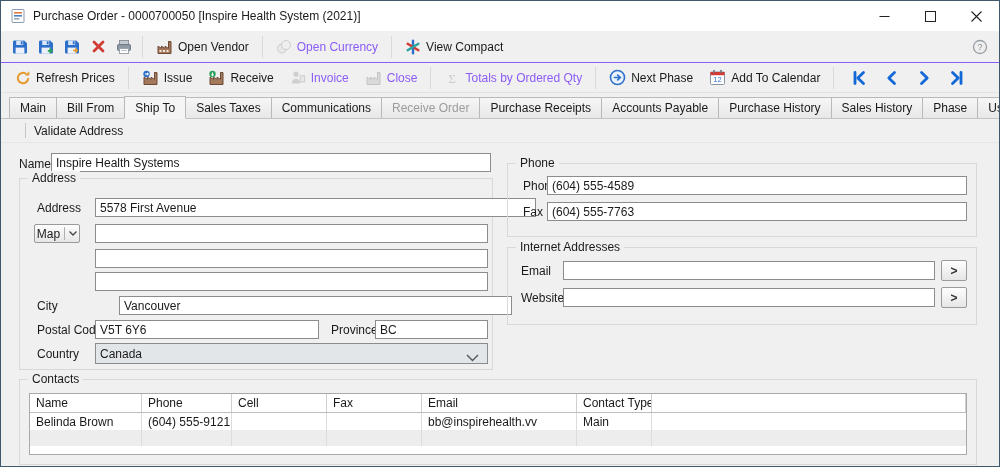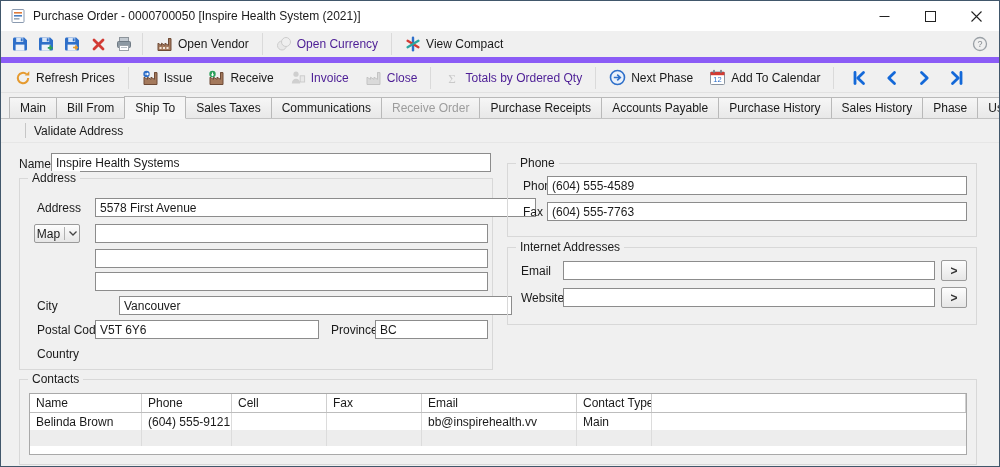--- a/index.html
+++ b/index.html
@@ -8,26 +8,26 @@
 
   
   .titlebar { height:30px; background:#ffffff; display:flex; align-items:center; flex:0 0 auto; }
   .titlebar-icon { margin:0 7px 0 9px; display:flex; }
   .titlebar-title { font-size:12px; white-space:nowrap; }
   .tb-spacer { flex:1; }
   .win-btn { width:46px; height:30px; display:flex; align-items:center; justify-content:center; cursor:default; }
 
   
   .toolbar { display:flex; align-items:center; padding:0 6px; flex:0 0 auto; }
-  .toolbar.row1 { height:32px; border-bottom:6px solid #8b5cf6; }
+  .toolbar.row1 { height:32px; border-bottom:1px solid #8b5cf6; }
   .toolbar.row2 { height:30px; border-bottom:1px solid #e2e2e2; }
   .ibtn { display:flex; align-items:center; justify-content:center; width:26px; height:26px; border-radius:2px; cursor:default; }
   .tbtn { display:flex; align-items:center; gap:5px; padding:3px 8px; border-radius:2px; white-space:nowrap; cursor:default; }
   .tbtn .icon, .ibtn .icon { display:flex; }
-  .tbtn.disabled { color:#4c1d95; }
+  .tbtn.disabled { color:#8b5cf6; }
   .tbtn.disabled .icon { opacity:.55; filter:grayscale(1); }
   .tsep { width:1px; height:22px; background:#dadada; margin:0 5px; flex:0 0 auto; }
   .nav-group { display:flex; align-items:center; gap:6px; margin-left:8px; }
 
   
   .tabstrip { display:flex; align-items:flex-end; padding:4px 0 0 8px; height:26px; border-bottom:1px solid #c3c3c3; background:#f0f0f0; flex:0 0 auto; }
   .tab { padding:0 10px; height:21px; display:flex; align-items:center; border:1px solid #b9b9b9; border-bottom:none; background:linear-gradient(#f6f6f6,#e8e8e8); margin-right:-1px; white-space:nowrap; cursor:default; position:relative; }
   .tab.active { background:#f5f5f5; height:23px; margin-bottom:-1px; border-bottom:1px solid #f5f5f5; z-index:2; }
   .tab.disabled { color:#9d9d9d; }
 
@@ -338,20 +338,26 @@
     <span class="input" style="left:94px; top:81px; width:393px;"></span>
     <span class="input" style="left:94px; top:106px; width:393px;"></span>
     <span class="input" style="left:94px; top:129px; width:393px;"></span>
     <span class="flabel" style="left:36px; top:153px;">City</span>
     <span class="input" style="left:94px; top:153px; width:393px;margin-left:24px;">Vancouver</span>
     <span class="flabel" style="left:36px; top:177px;">Postal Code</span>
     <span class="input" style="left:94px; top:177px; width:224px;">V5T 6Y6</span>
     <span class="flabel" style="left:330px; top:177px;">Province</span>
     <span class="input" style="left:374px; top:177px; width:113px;">BC</span>
     <span class="flabel" style="left:36px; top:201px;">Country</span>
+    <span class="combo" style="left:94px; top:200px; width:393px;">
+      <span>Canada</span>
+      <span class="chev"><svg width="13" height="8" viewBox="0 0 13 8">
+            <path d="M1 1 L6.5 6.5 L12 1" fill="none" stroke="#555" stroke-width="1.4"></path>
+          </svg></span>
+    </span>
 
     <div class="group" style="left:506px; top:20px; width:470px; height:74px;">
       <span class="group-label">Phone</span>
     </div>
     <span class="flabel" style="left:522px; top:33px;">Phone</span>
     <span class="input" style="left:546px; top:33px; width:420px;">(604) 555-4589</span>
     <span class="flabel" style="left:522px; top:59px;">Fax</span>
     <span class="input" style="left:546px; top:59px; width:420px;">(604) 555-7763</span>
 
     <div class="group" style="left:506px; top:104px; width:470px; height:78px;">

